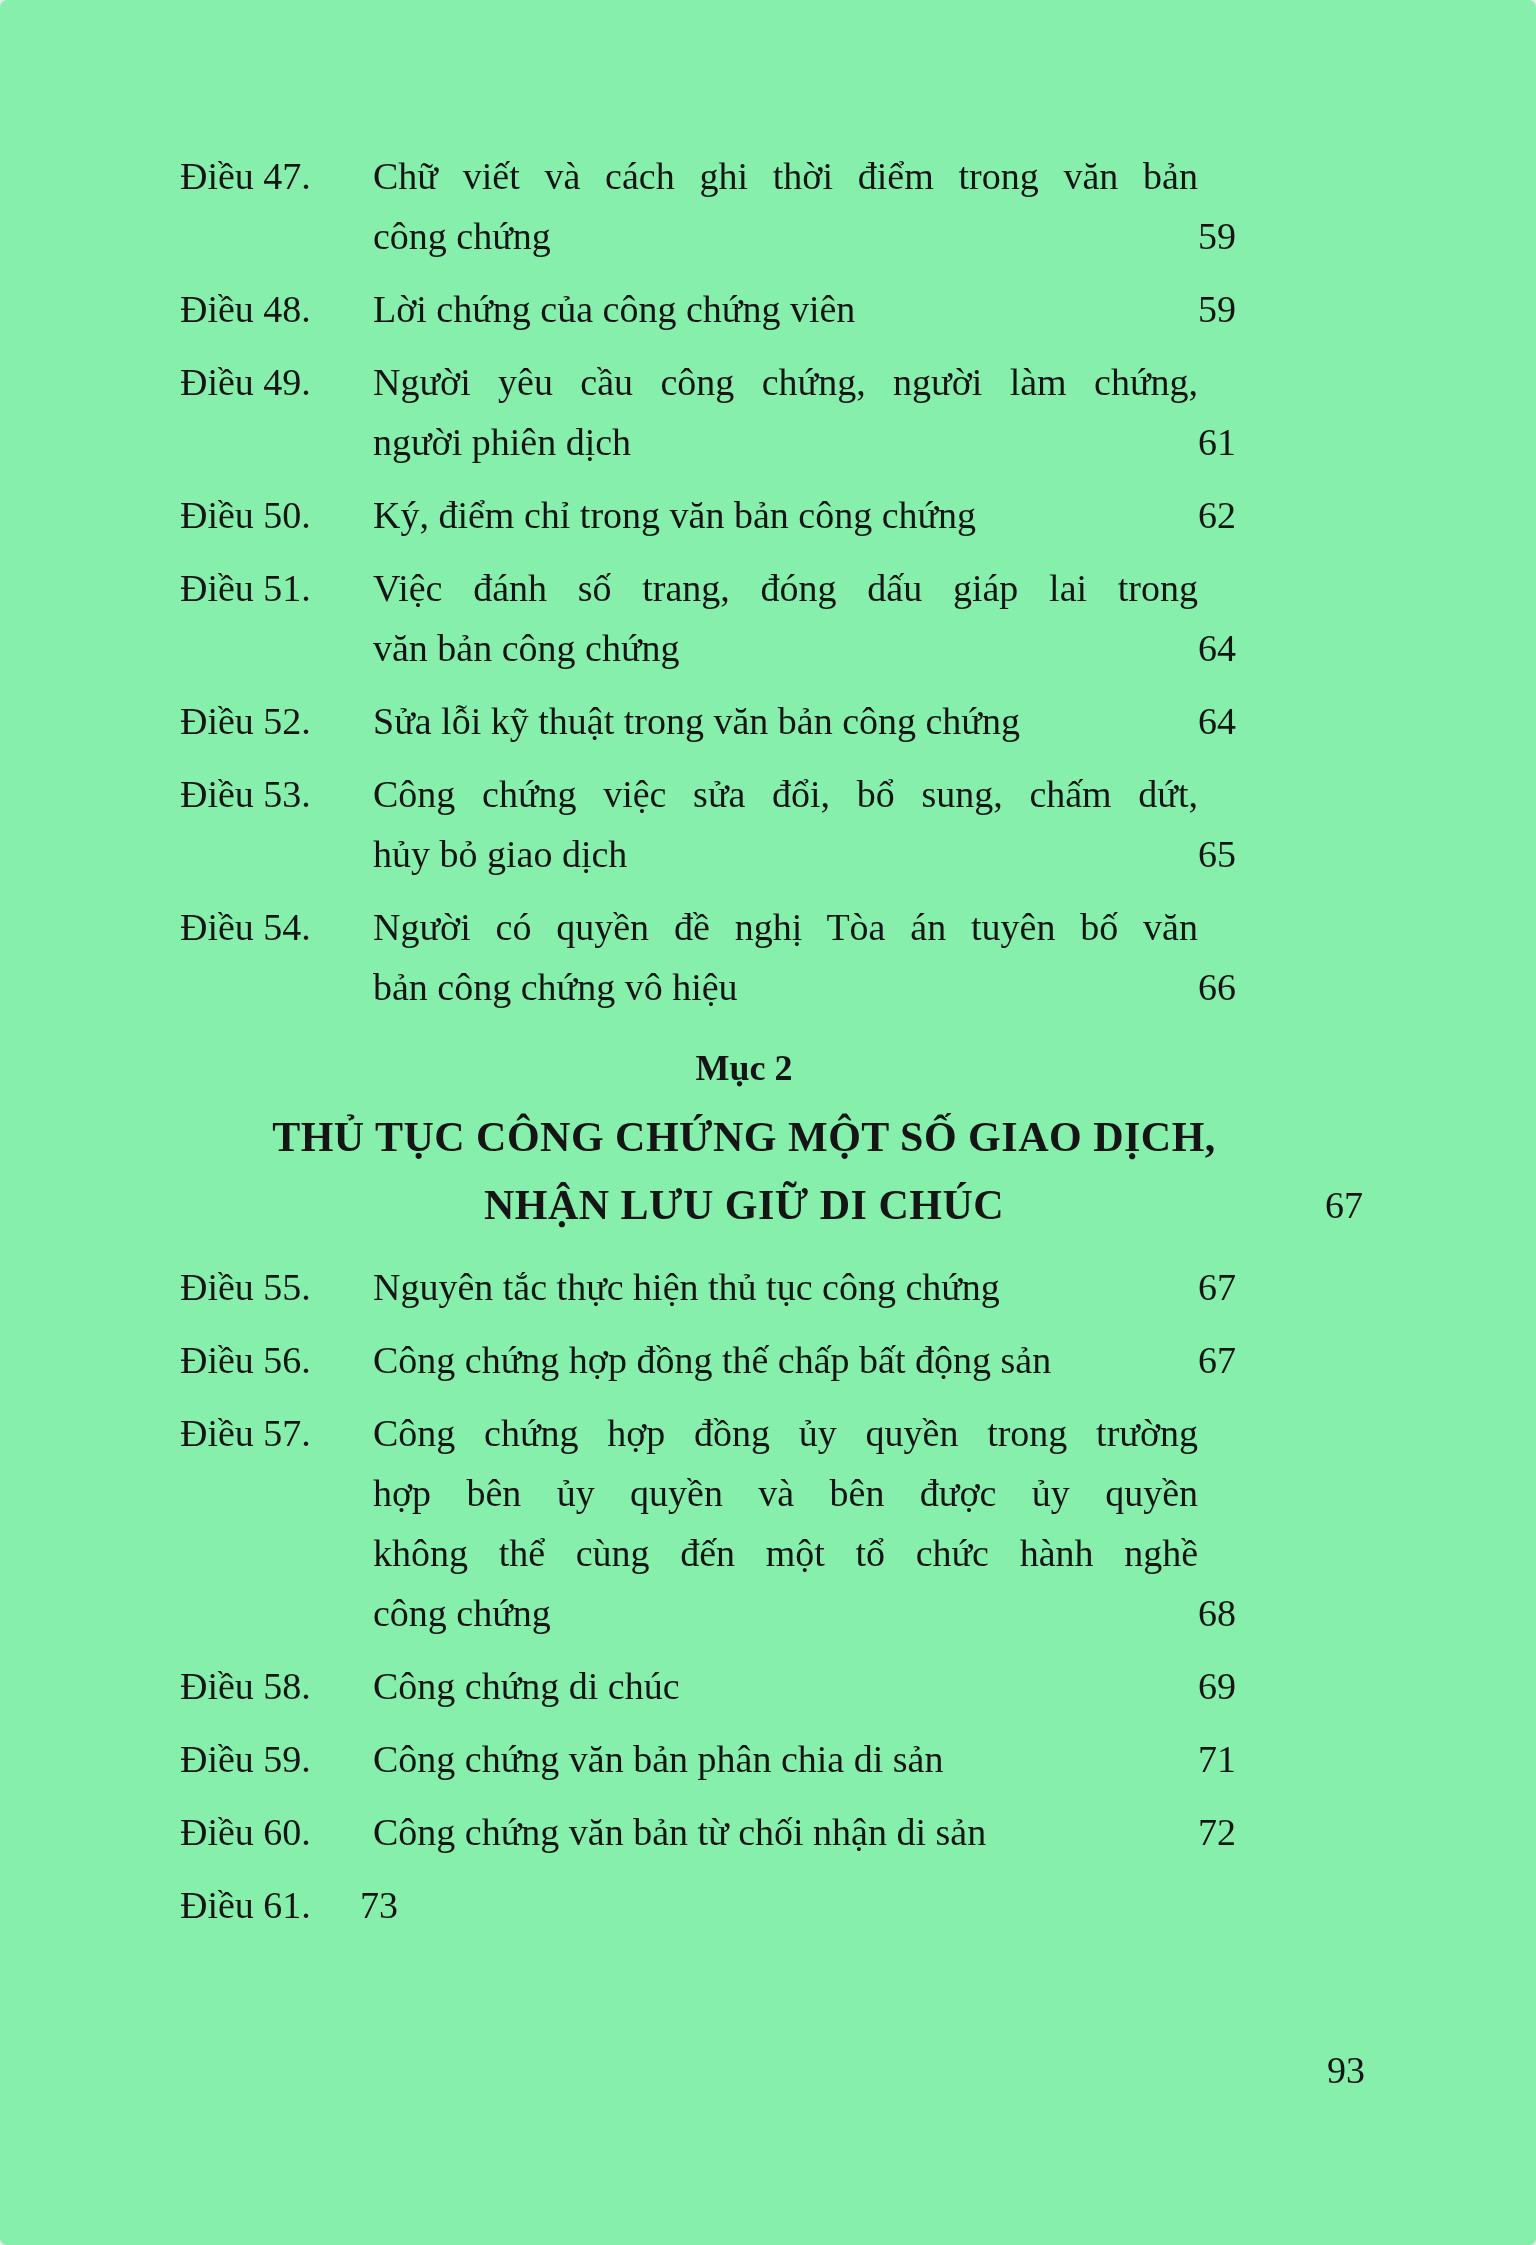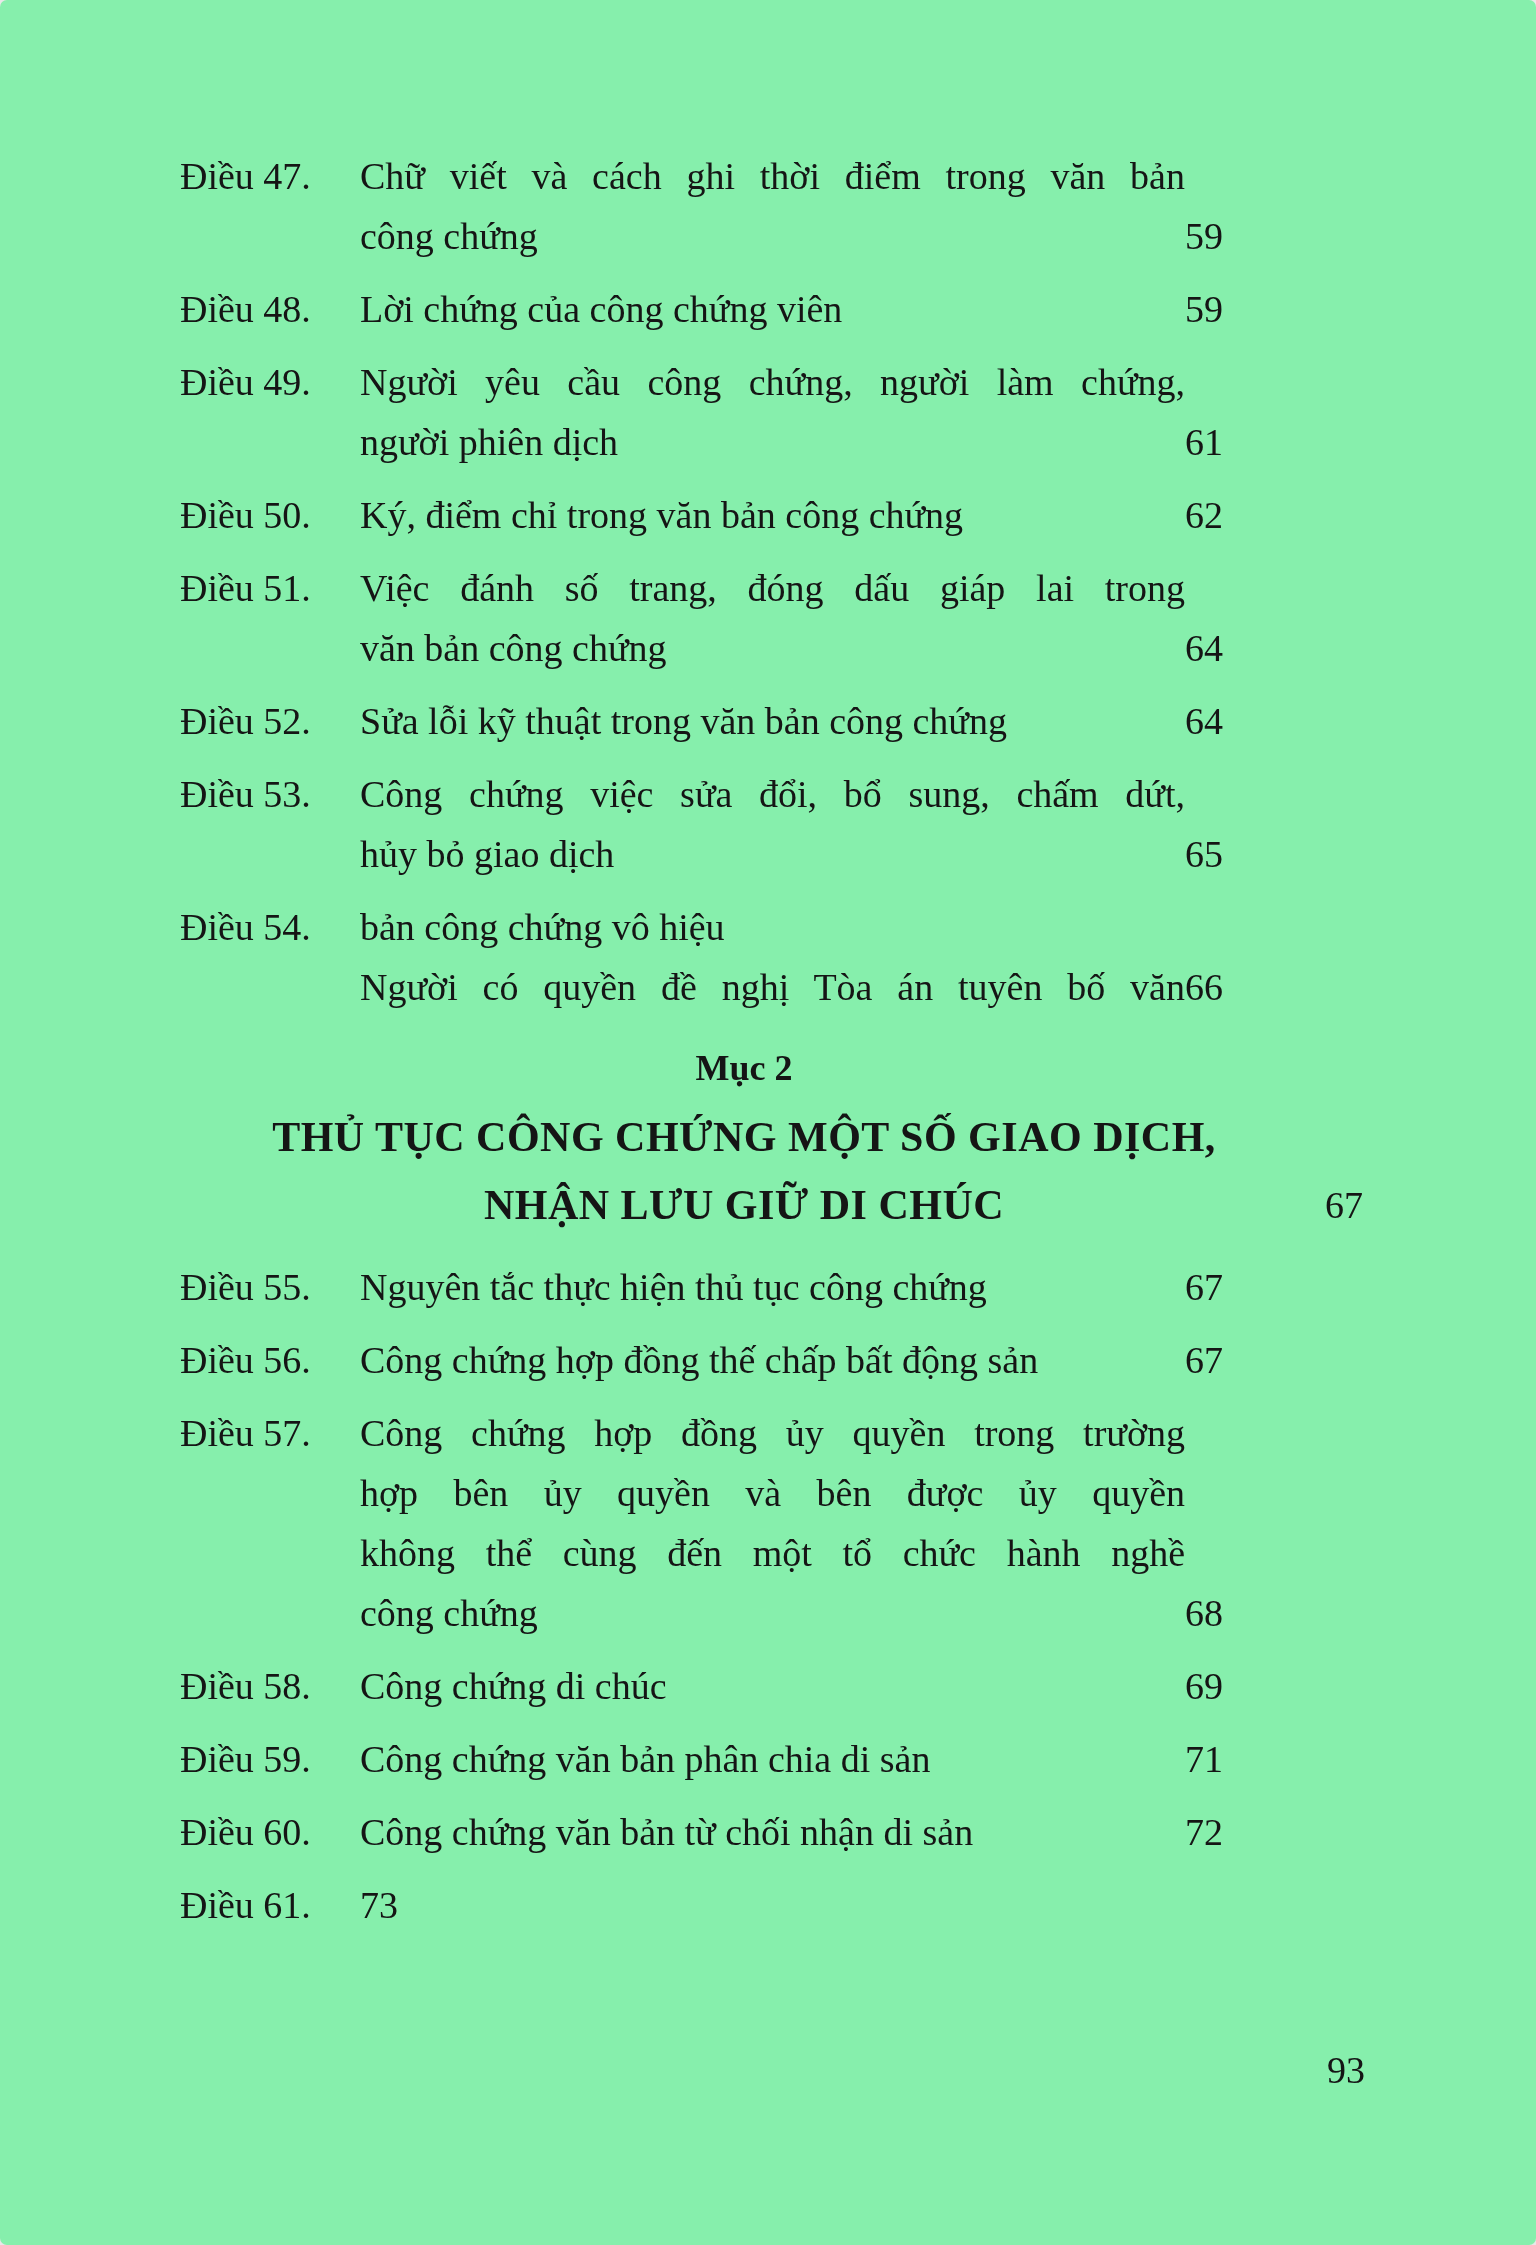--- a/index.html
+++ b/index.html
@@ -31,20 +31,21 @@
   }
   .entry-label {
     flex: 0 0 180px;
     width: 180px;
     line-height: 60px;
     white-space: nowrap;
   }
   .entry-title {
     flex: 0 0 825px;
     width: 825px;
+    margin-left: 13px;
   }
   .entry-title .line {
     line-height: 60px;
   }
   .entry-title .line.stretch {
     text-align: justify;
     text-align-last: justify;
   }
   .entry-page {
     flex: 1 1 auto;
@@ -144,22 +145,22 @@
           <div class="entry-label">Điều 53.</div>
           <div class="entry-title">
             <div class="line stretch">Công chứng việc sửa đổi, bổ sung, chấm dứt,</div>
             <div class="line">hủy bỏ giao dịch</div>
           </div>
           <div class="entry-page">65</div>
         </div>
         <div class="entry">
           <div class="entry-label">Điều 54.</div>
           <div class="entry-title">
+            <div class="line stretch">Người có quyền đề nghị Tòa án tuyên bố văn</div>
             <div class="line">bản công chứng vô hiệu</div>
-            <div class="line stretch">Người có quyền đề nghị Tòa án tuyên bố văn</div>
           </div>
           <div class="entry-page">66</div>
         </div>
       </div>
 
     <div class="section">
       <div class="section-center">
         <div class="section-kicker">Mục 2</div>
         <div class="section-title-line">THỦ TỤC CÔNG CHỨNG MỘT SỐ GIAO DỊCH,</div>
         <div class="section-title-line">NHẬN LƯU GIỮ DI CHÚC</div>

